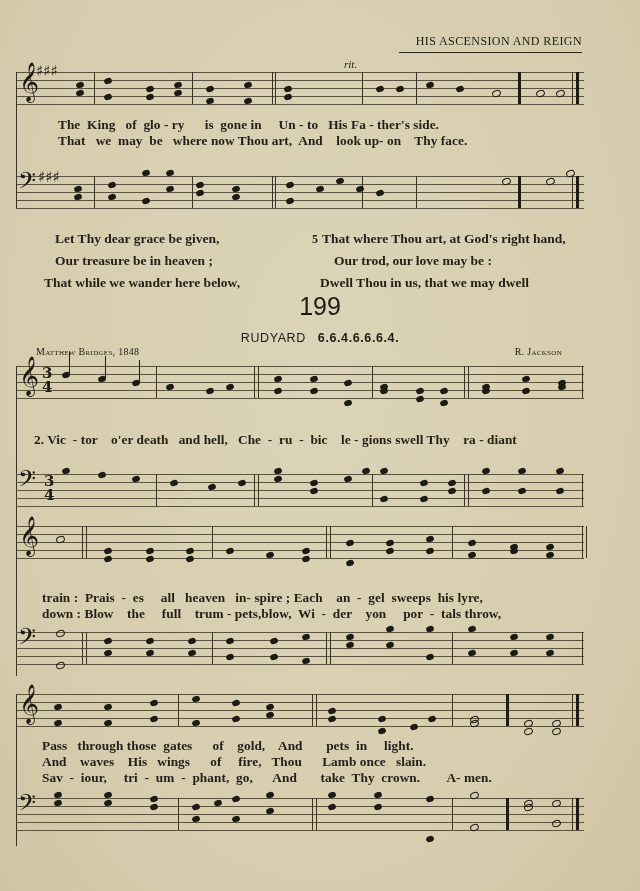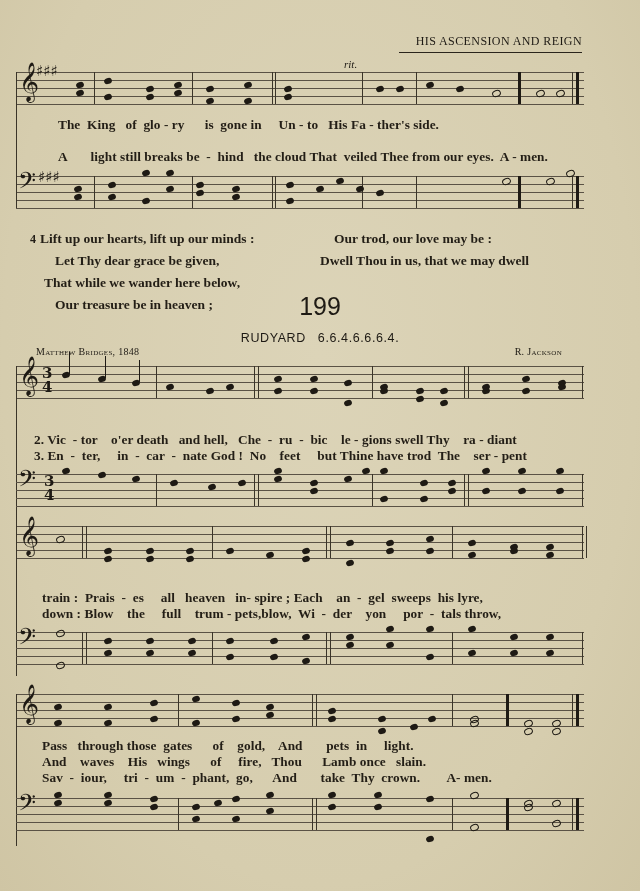--- a/index.html
+++ b/index.html
@@ -30,21 +30,21 @@
   .note.hollow { background:transparent; border:1.5px solid #1e1a14; width:7px; height:5px; }
   .stem { position:absolute; width:1px; background:#1e1a14; }
   .lyric-line {
     position:absolute; left:58px; font-size:13.3px; white-space:pre; font-weight:bold;
     letter-spacing:0.05px; color:#231e16;
   }
   .verse-block { position:absolute; font-size:13.5px; font-weight:bold; line-height:22px; color:#231e16; }
   .verse-block .num { font-size:12px; margin-right:4px; }
   .hymn-number { position:absolute; left:0; right:0; top:292px; text-align:center; font-family:"Liberation Sans", sans-serif; font-size:25px; }
   .tune-line { position:absolute; left:0; right:0; top:331px; text-align:center; font-family:"Liberation Sans", sans-serif; font-size:12.5px; letter-spacing:0.6px; }
-  .tune-line .meter { margin-left:12px; }
+  .tune-line .meter { margin-left:12px;font-weight:bold; }
   .author { position:absolute; left:36px; top:346px; font-size:10px; font-variant:small-caps; letter-spacing:0.3px; }
   .composer { position:absolute; right:78px; top:346px; font-size:10px; font-variant:small-caps; letter-spacing:0.3px; }
   .rit { position:absolute; font-style:italic; font-size:11px; }
 </style>
 </head>
 <body>
 
 <div class="page">
 
   <div class="running-head">HIS ASCENSION AND REIGN</div>
@@ -87,21 +87,21 @@
     <div class="note" style="left:360px;top:18px"></div>
       <div class="note" style="left:380px;top:18px"></div>
     <div class="note" style="left:410px;top:14px"></div>
       <div class="note" style="left:440px;top:18px"></div>
     <div class="note hollow" style="left:476px;top:22px"></div>
       <div class="note hollow" style="left:520px;top:22px"></div>
     <div class="note hollow" style="left:540px;top:22px"></div>
   </div>
 
   <div class="lyric-line" style="top:117px;">The  King   of  glo - ry      is  gone in     Un - to   His Fa - ther's side.</div>
-  <div class="lyric-line" style="top:149px;">A       light still breaks be  -  hind   the cloud That  veiled Thee from our eyes.  A - men.</div>
+  <div class="lyric-line" style="top:133px;">That   we  may  be   where now Thou art,  And    look up- on    Thy face.</div>
 
   <div class="system" style="top:172px;height:40px;">
     <div class="staff" style="top:4px;">
       <div class="line" style="top:0"></div>
         <div class="line" style="top:8px"></div>
         <div class="line" style="top:16px"></div>
         <div class="line" style="top:24px"></div>
         <div class="line" style="top:32px"></div>
     </div>
     <span class="clef" style="left:2px;top:-2px;font-size:28px;">𝄢</span>
@@ -133,26 +133,26 @@
     <div class="note" style="left:300px;top:14px"></div>
       <div class="note" style="left:320px;top:6px"></div>
     <div class="note" style="left:340px;top:14px"></div>
       <div class="note" style="left:360px;top:18px"></div>
     <div class="note hollow" style="left:486px;top:6px"></div>
       <div class="note hollow" style="left:530px;top:6px"></div>
     <div class="note hollow" style="left:550px;top:-2px"></div>
   </div>
 
   <div class="verse-block" style="left:30px;top:228px;">
-    <div><span class="num">4</span><span>Lift up our hearts, lift up our minds :</span></div>
     <div style="padding-left:25px">Let Thy dear grace be given,</div>
+    <div style="padding-left:25px">Our treasure be in heaven ;</div>
     <div style="padding-left:14px">That while we wander here below,</div>
-    <div style="padding-left:25px">Our treasure be in heaven ;</div>
   </div>
   <div class="verse-block" style="left:312px;top:228px;">
+    <div><span class="num">5</span><span>That where Thou art, at God's right hand,</span></div>
     <div style="padding-left:22px">Our trod, our love may be :</div>
     <div style="padding-left:8px">Dwell Thou in us, that we may dwell</div>
   </div>
 
   <div class="hymn-number">199</div>
   <div class="tune-line">
     <span>RUDYARD</span><span class="meter">6.6.4.6.6.6.4.</span>
   </div>
   <div class="author">Matthew Bridges, 1848</div>
   <div class="composer">R. Jackson</div>
@@ -201,21 +201,20 @@
       <div class="note" style="left:424px;top:38px"></div>
     <div class="note" style="left:466px;top:22px"></div>
       <div class="note" style="left:466px;top:26px"></div>
     <div class="note" style="left:506px;top:14px"></div>
       <div class="note" style="left:506px;top:26px"></div>
     <div class="note" style="left:542px;top:18px"></div>
       <div class="note" style="left:542px;top:22px"></div>
   </div>
 
   <div class="lyric-line" style="left:34px;top:432px;">2. Vic  - tor    o'er death   and hell,   Che  -  ru  -  bic    le - gions swell Thy    ra - diant</div>
-  <div class="lyric-line" style="left:34px;top:448px;">3. En  -  ter,     in  -  car  -  nate God !  No    feet     but Thine have trod  The    ser - pent</div>
 
   <div class="system" style="top:470px;height:40px;">
     <div class="staff" style="top:4px;">
       <div class="line" style="top:0"></div>
         <div class="line" style="top:8px"></div>
         <div class="line" style="top:16px"></div>
         <div class="line" style="top:24px"></div>
         <div class="line" style="top:32px"></div>
     </div>
     <span class="clef" style="left:2px;top:-2px;font-size:28px;">𝄢</span>

